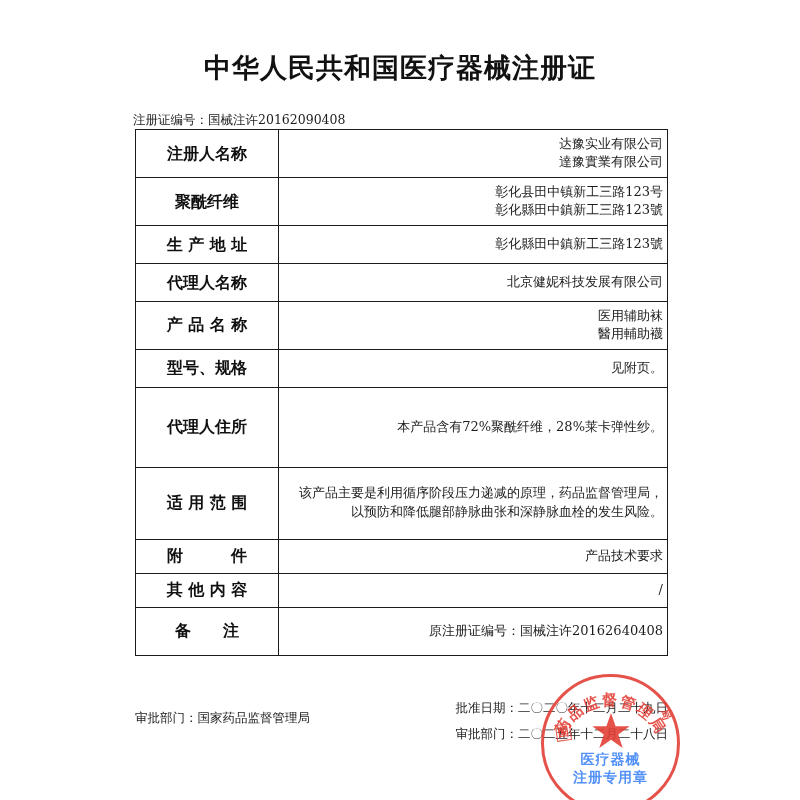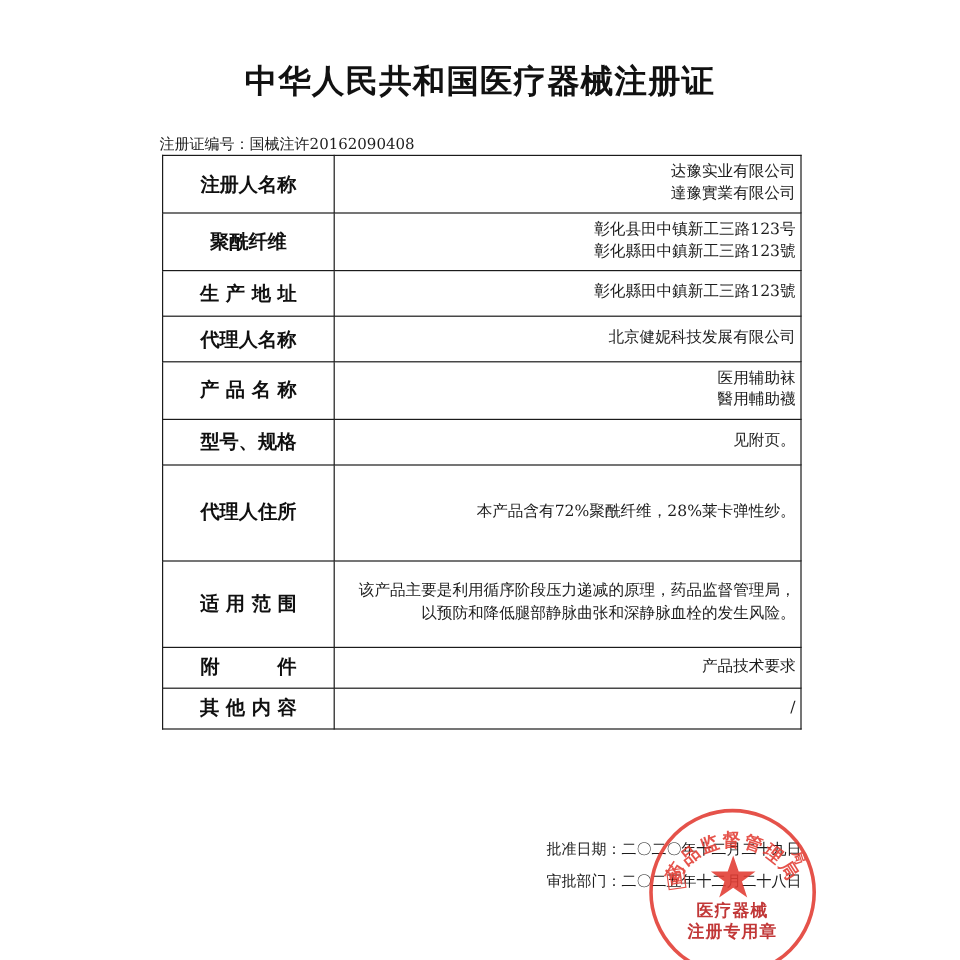--- a/index.html
+++ b/index.html
@@ -148,21 +148,21 @@
   }
   .seal-bottom {
     position: absolute;
     left: 0;
     top: 74px;
     width: 133px;
     text-align: center;
     font-family: Liberation Serif, serif;
     font-size: 14px;
     font-weight: 700;
-    color: #b91c1c;
+    color: #3b82f6;
     line-height: 1.32;
     letter-spacing: 1px;
   }
   .seal-side-mark {
     position: absolute;
     font-family: "DejaVu Serif", "Liberation Serif", serif;
     font-size: 11px;
     font-weight: 700;
     color: #e23b32;
   }
@@ -246,24 +246,31 @@
           <td class="value">
             <span class="val-line">产品技术要求</span>
           </td>
         </tr>
         <tr style="height: 34px;">
           <td class="label">其 他 内 容</td>
           <td class="value">
             <span class="val-line">/</span>
           </td>
         </tr>
+        <tr style="height: 48px;">
+          <td class="label">备　　注</td>
+          <td class="value">
+            <span class="val-line">原注册证编号：国械注许20162640408</span>
+          </td>
+        </tr>
       </tbody>
   </table>
 
   <div class="footer">
+    <div class="footer-left">审批部门：国家药品监督管理局</div>
     <div class="footer-right">
       <div>批准日期：二〇二〇年十二月二十九日</div>
       <div>审批部门：二〇二五年十二月二十八日</div>
     </div>
   </div>
 
   <div class="seal">
     <svg class="seal-arc" viewBox="0 0 133 133">
       <defs>
         <path id="arcpath" d="M 16,72 A 51,51 0 0 1 117,72" fill="none"></path>

